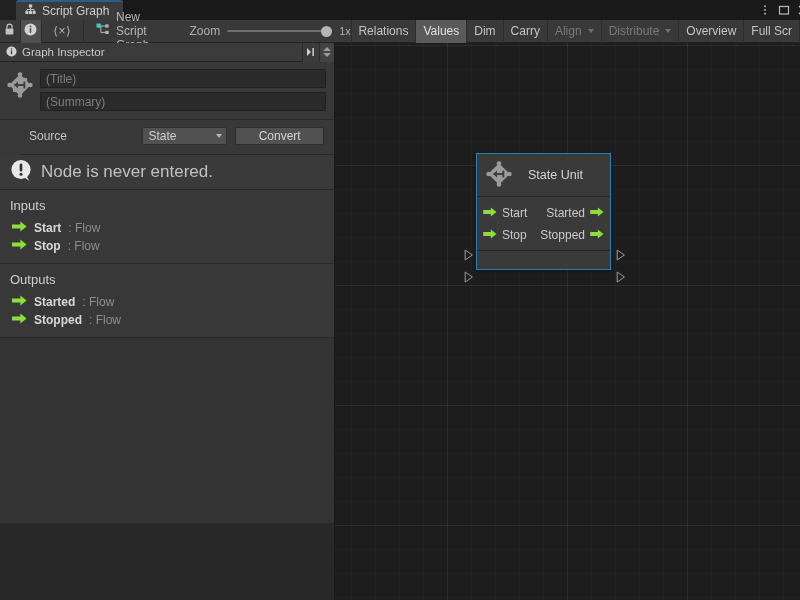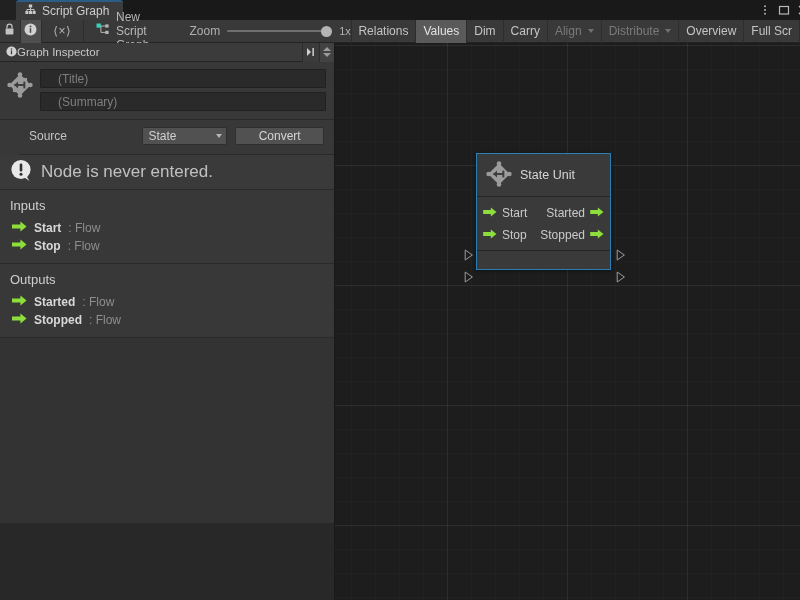--- a/index.html
+++ b/index.html
@@ -76,21 +76,21 @@
   
   .inspector {
     position:absolute; left:0; top:43px; width:335px; height:557px;
     background:#282828; border-right:1px solid #191919;
   }
   .insp-header {
     height:19px; background:#3b3b3b; display:flex; align-items:center;
     border-bottom:1px solid #232323;
   }
   .insp-header .ih-title {
-    flex:1; display:flex; align-items:center; 
+    flex:1; display:flex; align-items:center; gap:5px;
     padding-left:6px; color:#c8c8c8; font-size:11.5px;
   }
   .ih-dockbtn {
     width:17px; height:19px; display:flex; align-items:center; justify-content:center;
     background:#3b3b3b; border-left:1px solid #2c2c2c;
   }
   .ih-stepper {
     width:15px; height:19px; display:flex; flex-direction:column;
     align-items:center; justify-content:center; gap:2px;
     border-left:1px solid #2c2c2c; background:#424242;
@@ -109,21 +109,21 @@
   
   .blk-title {
     display:flex; align-items:flex-start; gap:7px;
     padding:7px 8px 8px 7px; background:#383838;
     border-bottom:1px solid #2a2a2a;
   }
   .blk-title .ticon { flex:0 0 auto; margin-top:3px; }
   .tfields { flex:1; display:flex; flex-direction:column; gap:4px; }
   .tfield {
     height:19px; background:#2a2a2a; border:1px solid #212121;
-    display:flex; align-items:center; padding:0 17px;
+    display:flex; align-items:center; padding:0 5px;
     color:#7e7e7e; font-size:12px; border-radius:1px;
   }
 
   
   .blk-source { padding:7px 10px 9px 10px; background:#383838; border-bottom:1px solid #2a2a2a;margin-left:19px; }
   .row-source { display:flex; align-items:center; gap:0; }
   .lbl-source { width:122px; color:#c3c3c3; font-size:12px; }
   .dropdown {
     width:92px; height:18px; background:#515151; border:1px solid #2f2f2f;
     display:flex; align-items:center; justify-content:space-between;
@@ -168,21 +168,21 @@
     overflow:hidden;
   }
 
   
   .node {
     position:absolute; left:141px; top:110px; width:135px;
     background:#3a3a3a; border:1px solid #2a7fb8;
     box-shadow:0 1px 3px rgba(0,0,0,.45);
   }
   .node-head {
-    display:flex; align-items:center; gap:8px;
+    display:flex; align-items:center; gap:16px;
     height:43px; padding-left:9px; border-bottom:1px solid #262626;
   }
   .node-title { color:#d6d6d6; font-size:12.5px; }
   .node-ports { padding:5px 0 4px 0; border-bottom:1px solid #262626; }
   .node-prow {
     display:flex; align-items:center; height:22px;
     padding:0 6px 0 6px; justify-content:space-between;
   }
   .pside { display:flex; align-items:center; gap:5px; }
   .pside .plabel { color:#cacaca; font-size:12px; }

